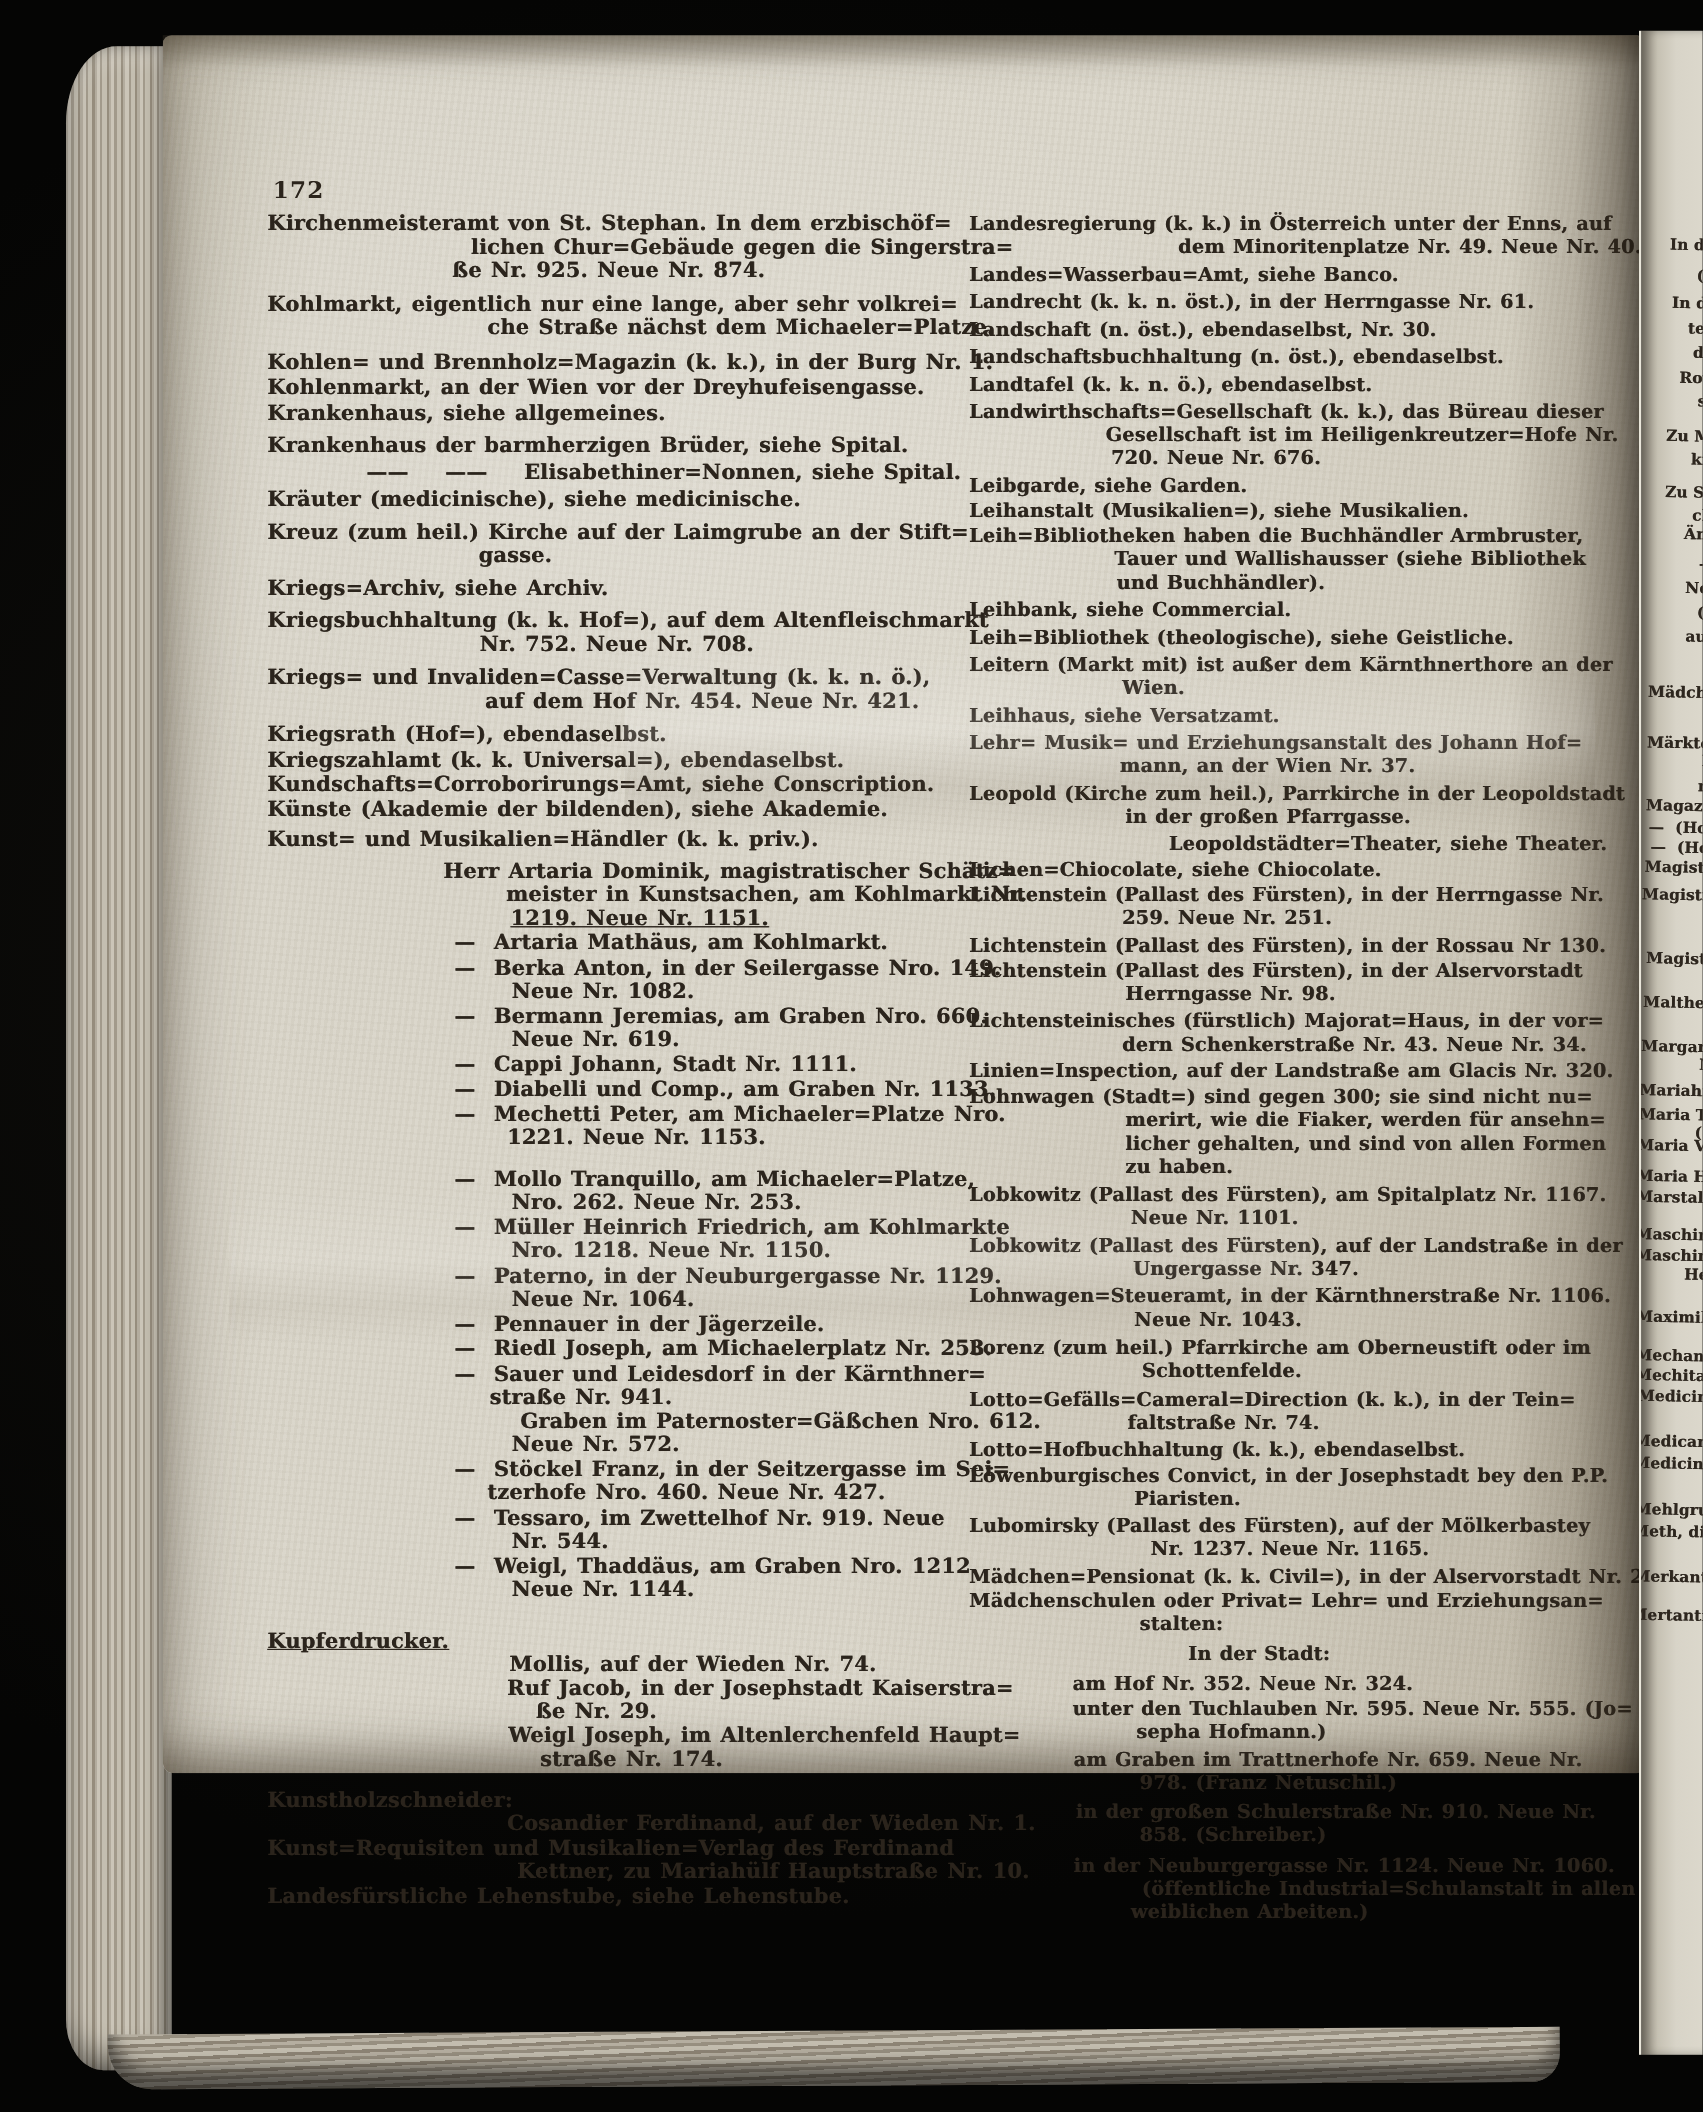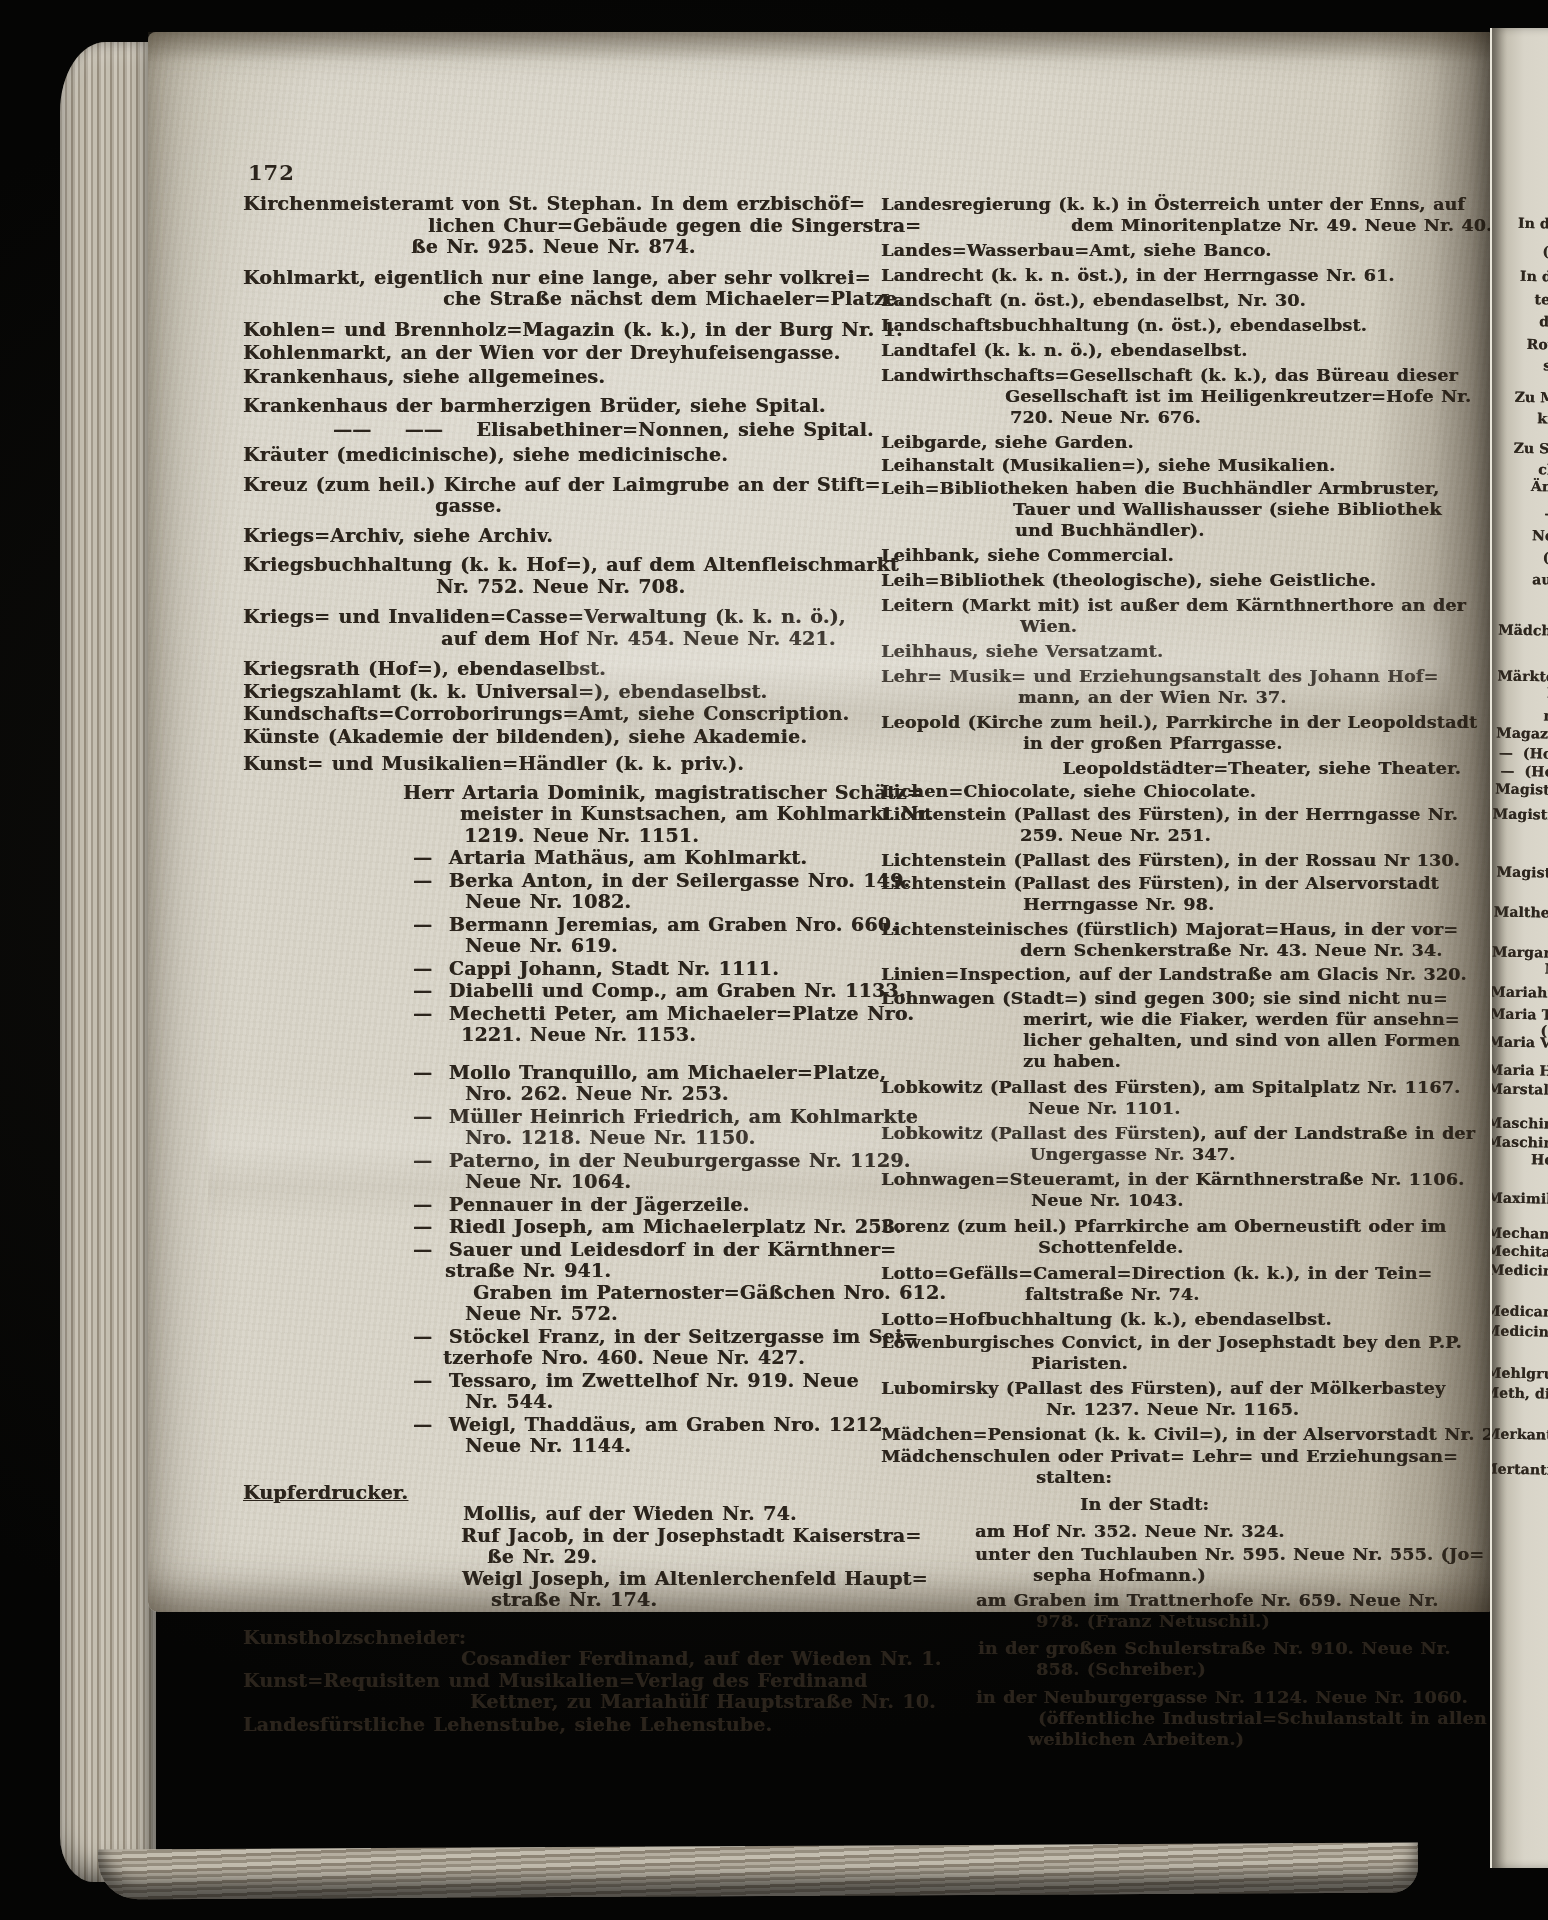--- a/index.html
+++ b/index.html
@@ -83,21 +83,21 @@
         <div class="tline" style="padding-left: 193px;">Nr. 752. Neue Nr. 708.</div>
         <div class="tline" style="padding-left: 0px; margin-top: 9px;">Kriegs= und Invaliden=Casse=Verwaltung (k. k. n. ö.),</div>
         <div class="tline" style="padding-left: 198px;">auf dem Hof Nr. 454. Neue Nr. 421.</div>
         <div class="tline" style="padding-left: 0px; margin-top: 9px;">Kriegsrath (Hof=), ebendaselbst.</div>
         <div class="tline" style="padding-left: 0px; margin-top: 1px;">Kriegszahlamt (k. k. Universal=), ebendaselbst.</div>
         <div class="tline" style="padding-left: 0px; margin-top: 1px;">Kundschafts=Corroborirungs=Amt, siehe Conscription.</div>
         <div class="tline" style="padding-left: 0px; margin-top: 1px;">Künste (Akademie der bildenden), siehe Akademie.</div>
         <div class="tline" style="padding-left: 0px; margin-top: 6px;">Kunst= und Musikalien=Händler (k. k. priv.).</div>
         <div class="tline" style="padding-left: 160px; margin-top: 7px;">Herr Artaria Dominik, magistratischer Schätz=</div>
         <div class="tline" style="padding-left: 217px;">meister in Kunstsachen, am Kohlmarkt Nr.</div>
-        <div class="tline" style="padding-left: 221px;">1219. Neue Nr. 1151.</div>
+        <div class="tline" style="padding-left: 221px; text-decoration: underline;">1219. Neue Nr. 1151.</div>
         <div class="tline" style="padding-left: 170px; margin-top: 1px;">—  Artaria Mathäus, am Kohlmarkt.</div>
         <div class="tline" style="padding-left: 170px; margin-top: 1px;">—  Berka Anton, in der Seilergasse Nro. 149.</div>
         <div class="tline" style="padding-left: 222px;">Neue Nr. 1082.</div>
         <div class="tline" style="padding-left: 170px; margin-top: 1px;">—  Bermann Jeremias, am Graben Nro. 660.</div>
         <div class="tline" style="padding-left: 222px;">Neue Nr. 619.</div>
         <div class="tline" style="padding-left: 170px; margin-top: 1px;">—  Cappi Johann, Stadt Nr. 1111.</div>
         <div class="tline" style="padding-left: 170px; margin-top: 1px;">—  Diabelli und Comp., am Graben Nr. 1133.</div>
         <div class="tline" style="padding-left: 170px; margin-top: 1px;">—  Mechetti Peter, am Michaeler=Platze Nro.</div>
         <div class="tline" style="padding-left: 218px;">1221. Neue Nr. 1153.</div>
         <div class="tline" style="padding-left: 170px; margin-top: 16px;">—  Mollo Tranquillo, am Michaeler=Platze,</div>

